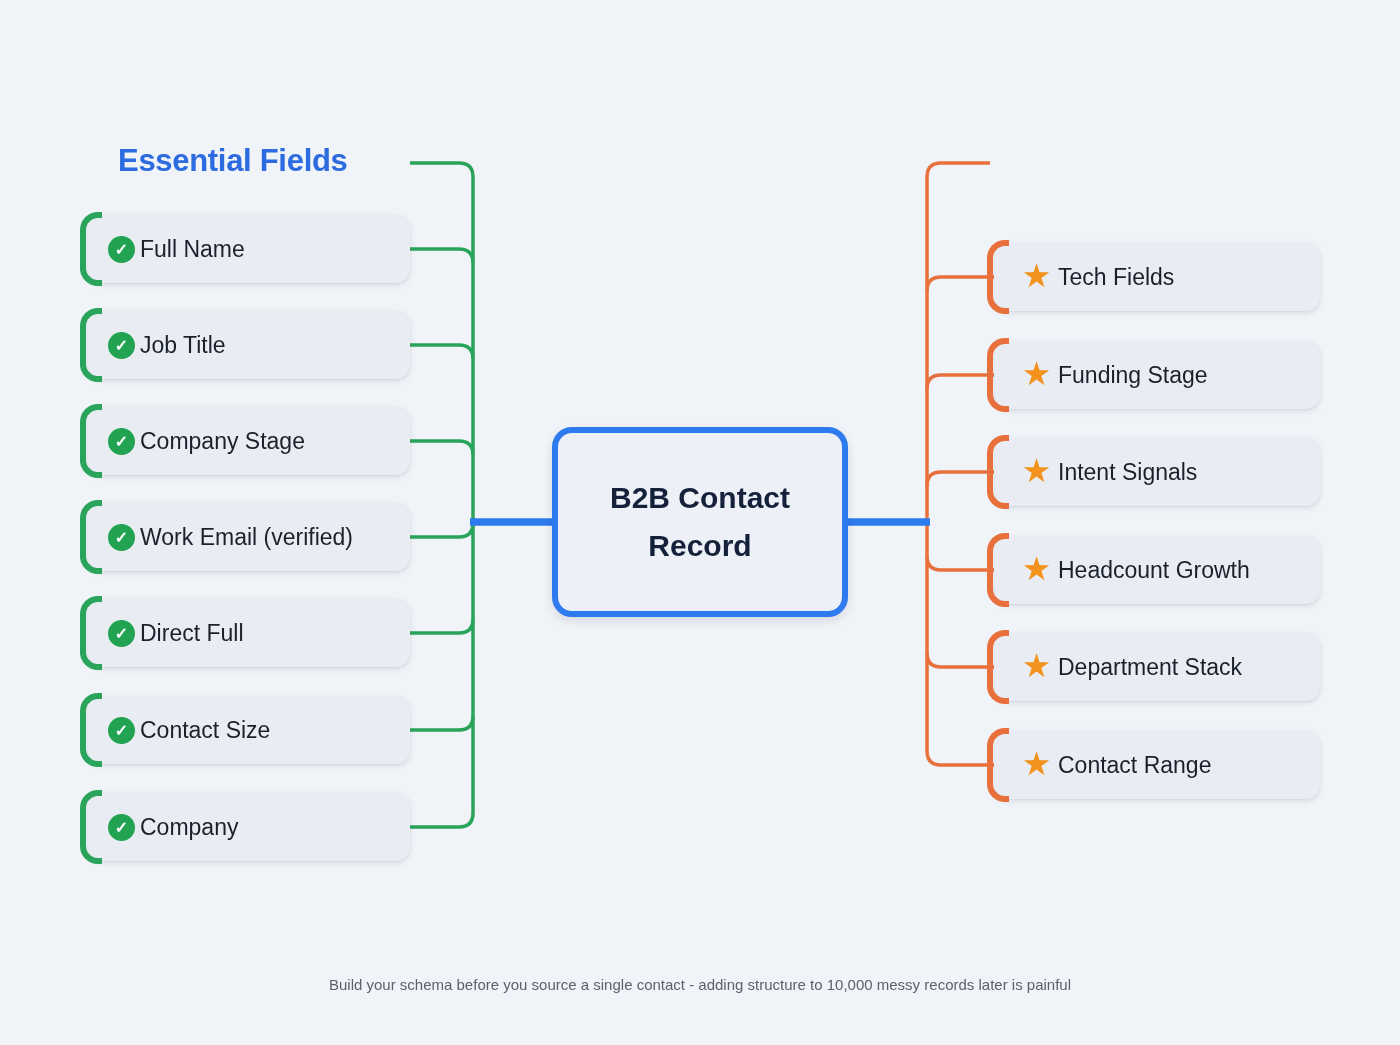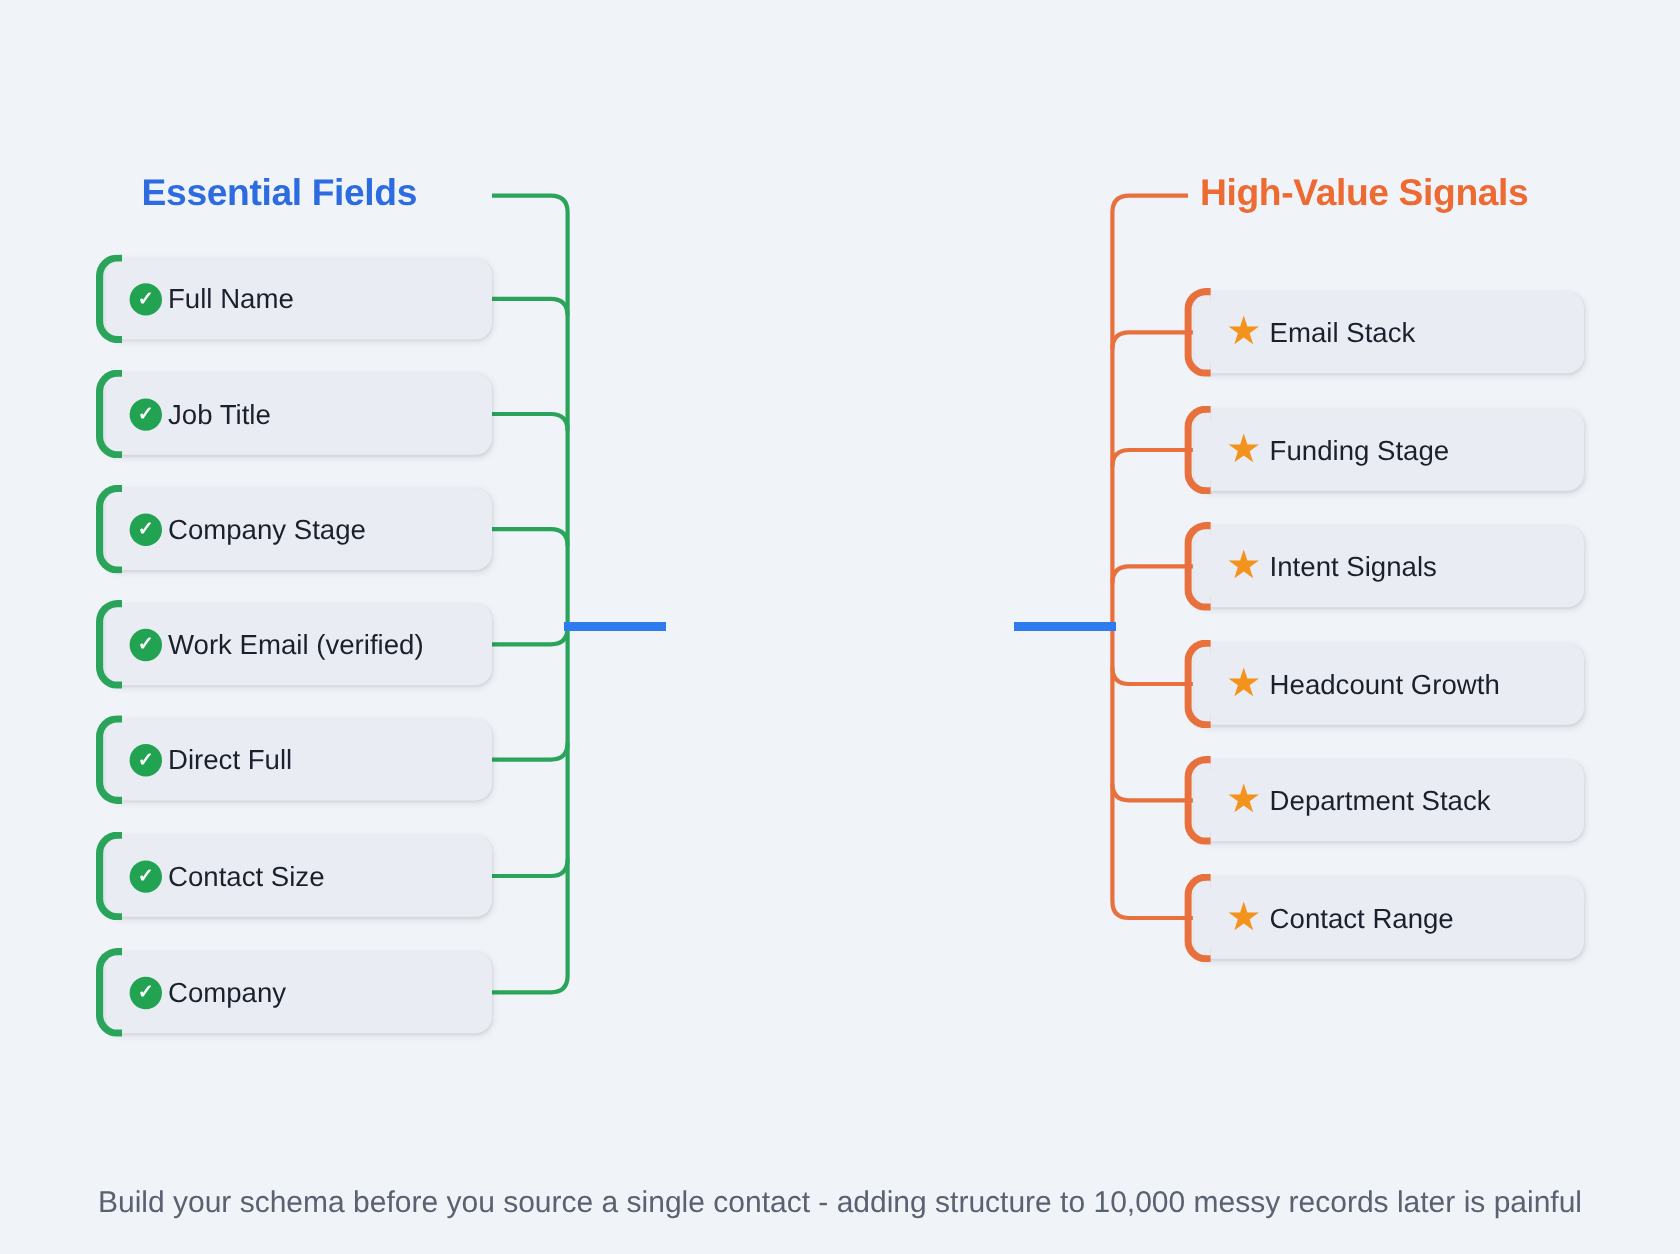--- a/index.html
+++ b/index.html
@@ -84,21 +84,21 @@
   .card .item-label {
     margin-left:5px;
     font-size:23px; color:var(--item_text,#1a202c);
     white-space:nowrap;
   }
 
   .caption {
     position:absolute;
     left:0; top:976px; width:1400px;
     text-align:center;
-    font-size:25px; color:var(--caption_text,#5a6170);margin-top:12px;
+    font-size:15px; color:var(--caption_text,#5a6170);
   }
 </style>
 </head>
 <body>
 
 <div class="stage">
 
   <svg class="connectors" viewBox="0 0 1400 1045" aria-hidden="true">
     <g>
       <path class="green-path" d="M 410 163 H 459 Q 473 163 473 177 V 813 Q 473 827 459 827 H 406"></path>
@@ -118,22 +118,24 @@
       <path class="orange-path" d="M 994 667 H 941 Q 927 667 927 653"></path>
     </g>
     <g>
       <path class="blue-path" d="M 470 522 H 555"></path>
       <path class="blue-path" d="M 845 522 H 930"></path>
     </g>
   </svg>
 
   <div class="branch-title left" style="left:118px; top:143px;">Essential Fields</div>
 
-  <div class="branch-title right" style="left:1000px; top:143px;">High-Value Signals</div>
-
+
+  <div class="center-node">
+    <div class="label">B2B Contact Record</div>
+  </div>
 
   <div class="card left-card" style="top:215px;">
     <span class="accent"></span>
     <span class="check-circle">✓</span>
     <span class="item-label">Full Name</span>
   </div>
   <div class="card left-card" style="top:311px;">
     <span class="accent"></span>
     <span class="check-circle">✓</span>
     <span class="item-label">Job Title</span>
@@ -160,21 +162,21 @@
   </div>
   <div class="card left-card" style="top:793px;">
     <span class="accent"></span>
     <span class="check-circle">✓</span>
     <span class="item-label">Company</span>
   </div>
 
   <div class="card right-card" style="top:243px;">
     <span class="accent"></span>
     <span class="star-icon">★</span>
-    <span class="item-label">Email Stack</span>
+    <span class="item-label">Tech Fields</span>
   </div>
   <div class="card right-card" style="top:341px;">
     <span class="accent"></span>
     <span class="star-icon">★</span>
     <span class="item-label">Funding Stage</span>
   </div>
   <div class="card right-card" style="top:438px;">
     <span class="accent"></span>
     <span class="star-icon">★</span>
     <span class="item-label">Intent Signals</span>

